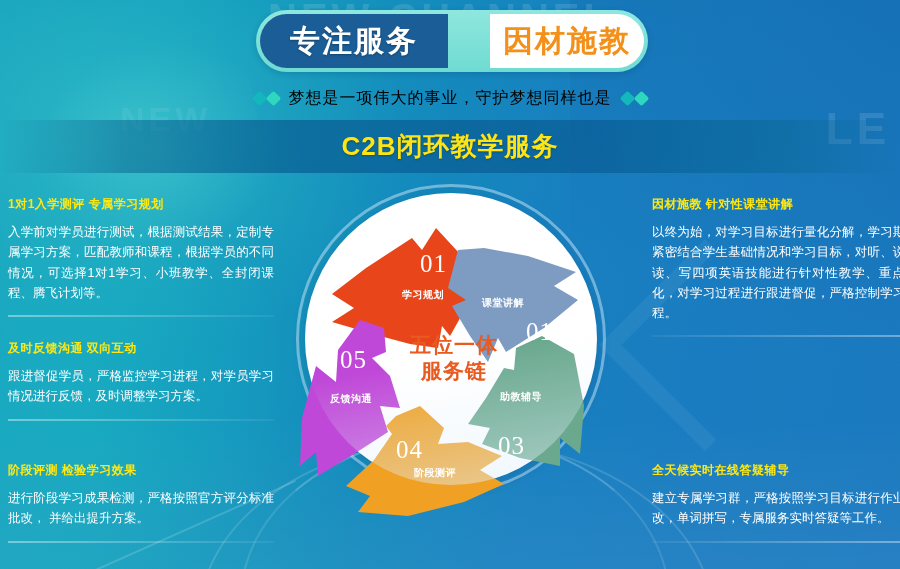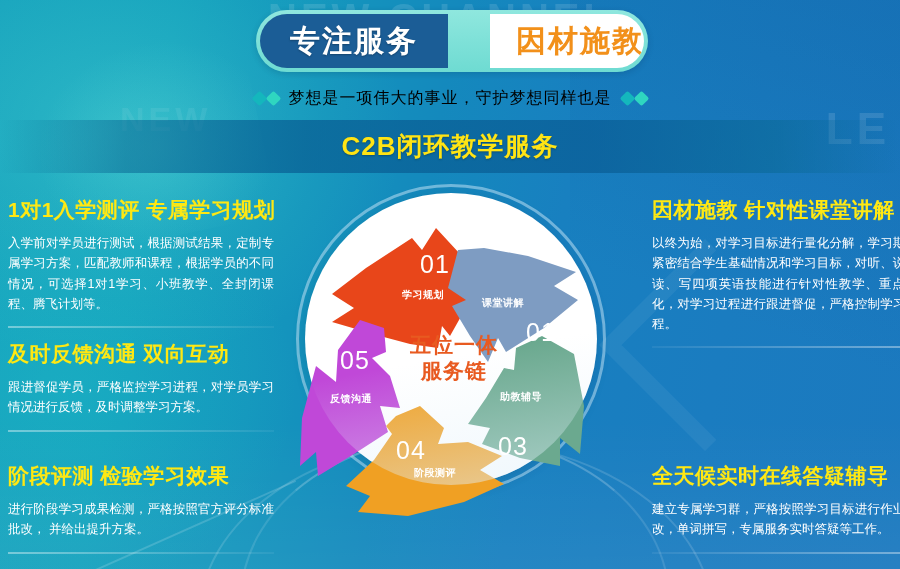--- a/index.html
+++ b/index.html
@@ -72,21 +72,21 @@
   .pill-left {
     flex:0 0 188px; background:#1b5d96;
     display:flex; align-items:center; justify-content:center;
   }
   .pill-left span {
     color:#ffffff; font-size:30px; font-weight:bold; letter-spacing:2px;
     text-shadow:0 1px 2px rgba(0,0,0,.28);
   }
   .pill-right {
     flex:1; background:#ffffff;
-    display:flex; align-items:center; justify-content:flex-end;font-family:Liberation Serif, serif;
+    display:flex; align-items:center; justify-content:center;font-family:Liberation Serif, serif;
   }
   .pill-right span {
     color:#f2901a; font-size:30px; font-weight:bold; letter-spacing:2px;
   }
 
   
   .subtitle-row {
     position:absolute; left:0; top:84px; width:900px; height:28px;
     display:flex; align-items:center; justify-content:center; gap:10px;
   }
@@ -108,42 +108,42 @@
     display:flex; align-items:center; justify-content:center;
   }
   .title-bar span {
     color:#ffe414; font-size:26px; font-weight:bold; letter-spacing:1px;
     text-shadow:0 1px 2px rgba(0,0,0,.25);
   }
 
   
   .block { position:absolute; width:266px; }
   .block h3 {
-    color:#ffe812; font-size:21px; font-weight:bold; letter-spacing:.5px;
+    color:#ffe812; font-size:12px; font-weight:bold; letter-spacing:.5px;
     margin-bottom:9px; white-space:nowrap;
   }
   .block p {
     color:#ffffff; font-size:12.5px; line-height:1.62; text-align:justify;
   }
   .block .rule {
     margin-top:12px; height:2px; width:100%;
     background:linear-gradient(90deg, rgba(255,255,255,.40), rgba(255,255,255,.06));
   }
   .block.right .rule {
     background:linear-gradient(270deg, rgba(255,255,255,.40), rgba(255,255,255,.06));
   }
   .b1 { left:8px;   top:196px; }
   .b2 { left:8px;   top:340px; }
   .b3 { left:8px;   top:462px; }
   .b4 { left:652px; top:196px; }
   .b5 { left:652px; top:462px; }
 
   
   .circle-zone {
-    position:absolute; left:292px; top:176px; width:318px; height:388px;
+    position:absolute; left:292px; top:176px; width:318px; height:388px;font-family:Liberation Serif, serif;
   }
   .outer-ring {
     position:absolute; left:4px; top:8px; width:310px; height:310px;
     border-radius:50%;
     border:3px solid rgba(190,225,245,.55);
   }
   .white-disc {
     position:absolute; left:13px; top:17px; width:292px; height:292px;
     border-radius:50%; background:#ffffff;
     box-shadow:0 3px 14px rgba(0,40,70,.16);

